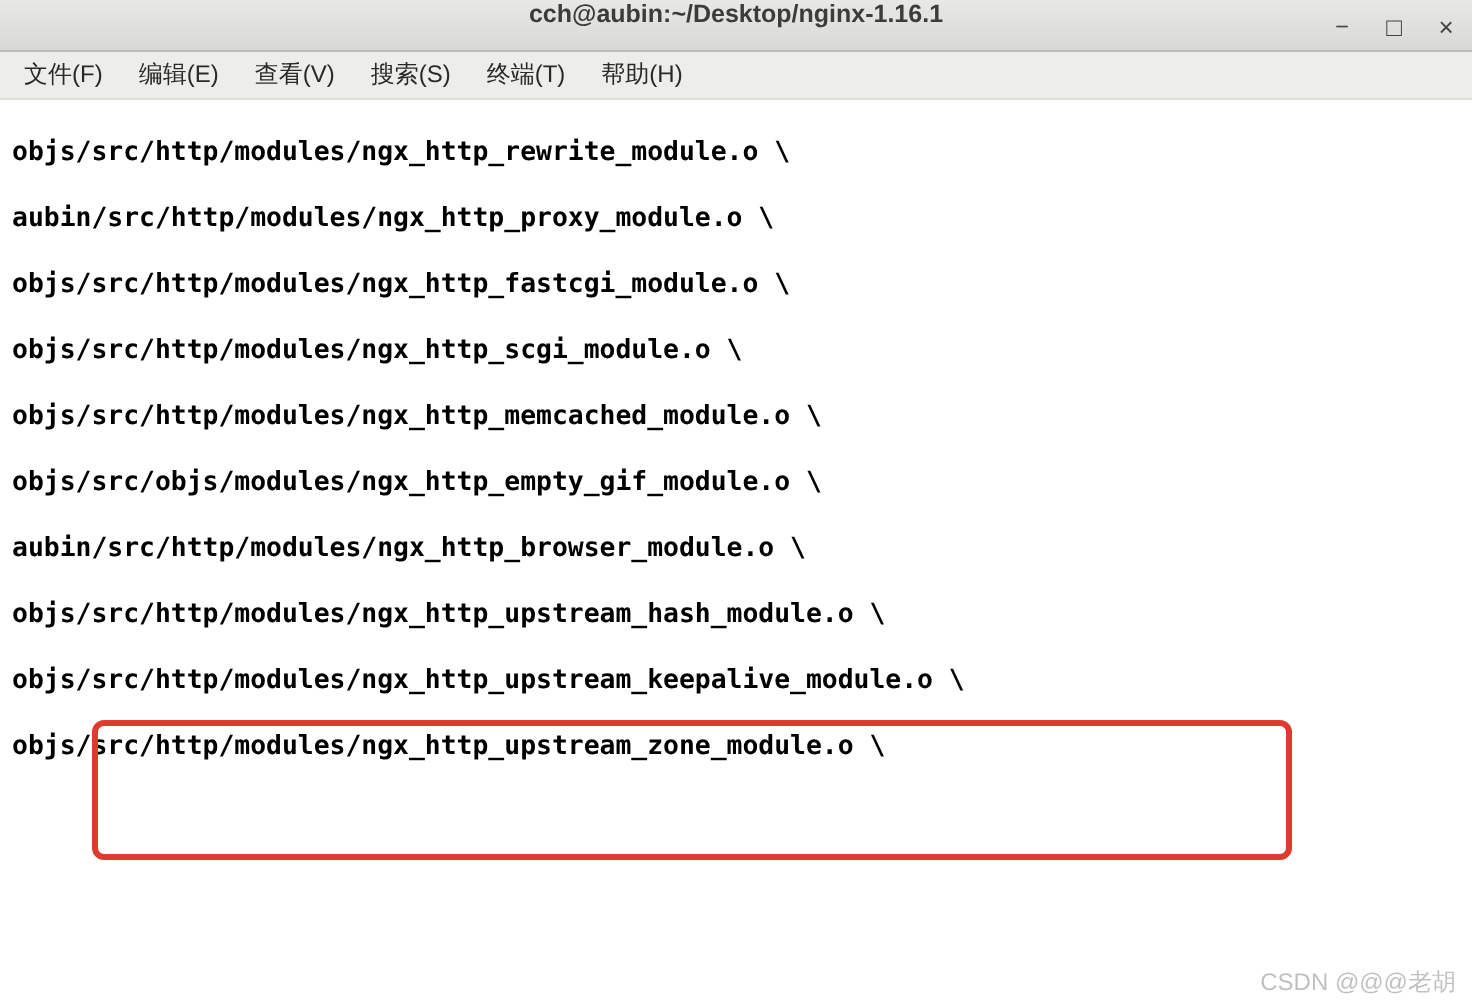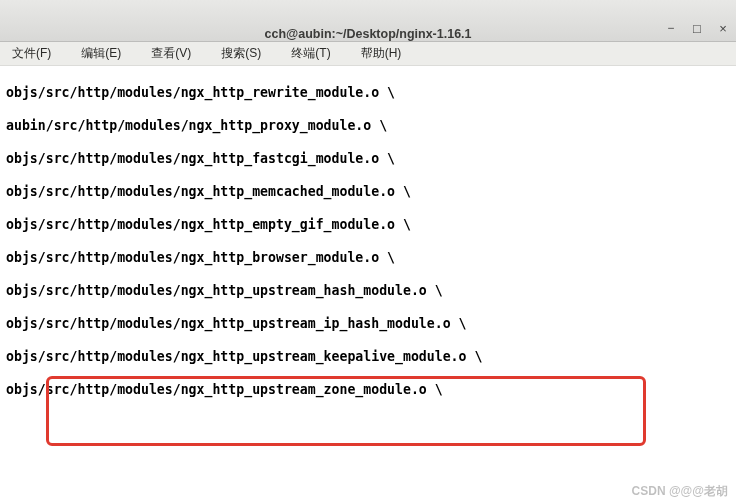--- a/index.html
+++ b/index.html
@@ -1,32 +1,32 @@
 <!DOCTYPE html>
 <html><head>
 <meta charset="utf-8">
 <style>
   * { margin: 0; padding: 0; box-sizing: border-box; }
   body { font-family: sans-serif; background: #fff; width: 736px; height: 504px; overflow: hidden; position: relative; }
 
-  .titlebar { background: linear-gradient(#e8e8e6,#d8d8d6); height: 42px; display: flex; align-items: flex-end; border-bottom: 1px solid #bdbdbb; position: relative; }
+  .titlebar { background: linear-gradient(#e8e8e6,#d8d8d6); height: 26px; display: flex; align-items: flex-start; border-bottom: 1px solid #bdbdbb; position: relative; }
   .title { font-size: 12.5px; font-weight: 700; color: #3c3c3a; position: absolute; left: 0; right: 0; text-align: center; }
   .winbtn { width: 26px; height: 26px; display: flex; align-items: center; justify-content: center; font-size: 13px; color: #444; cursor: pointer; }
   .winbtns { margin-left: auto; display: flex; }
 
-  .menubar { background: #ededea; height: 24px; display: flex; align-items: center; padding: 0 6px; gap: 18px; font-size: 12px; color: #2a2a28; border-bottom: 1px solid #dcdcd9; }
+  .menubar { background: #ededea; height: 24px; display: flex; align-items: center; padding: 0 6px; gap: 6px; font-size: 12px; color: #2a2a28; border-bottom: 1px solid #dcdcd9; }
   .menuitem { padding: 2px 6px; cursor: pointer; }
 
   .term { padding: 2px 6px; font-family: "DejaVu Sans Mono","Noto Sans Mono",monospace; font-size: 13.2px; line-height: 16.5px; white-space: pre; color: #000; position: relative; }
 
   .ln { display: block; font-weight: bold; }
 
   .redbox { position: absolute; border: 3px solid #e03a2f; border-radius: 6px; left: 46px; top: 310px; width: 600px; height: 70px; pointer-events: none; }
 
-  .watermark { position: absolute; right: 8px; bottom: 4px; font-size: 12px; color: rgba(0,0,0,.25); font-family: sans-serif; pointer-events: none; font-weight: bold; }
+  .watermark { position: absolute; right: 8px; bottom: 4px; font-size: 12px; color: rgba(0,0,0,.25); font-family: sans-serif; pointer-events: none; }
 </style>
 </head>
 <body>
 
 <div class="titlebar">
   <div class="title">cch@aubin:~/Desktop/nginx-1.16.1</div>
   <div class="winbtns">
     <div class="winbtn">－</div>
     <div class="winbtn">□</div>
     <div class="winbtn">×</div>
@@ -39,25 +39,25 @@
   <span class="menuitem">查看(V)</span>
   <span class="menuitem">搜索(S)</span>
   <span class="menuitem">终端(T)</span>
   <span class="menuitem">帮助(H)</span>
 </div>
 
 <div class="term">
 <span class="ln">objs/src/http/modules/ngx_http_rewrite_module.o \</span>
 <span class="ln">aubin/src/http/modules/ngx_http_proxy_module.o \</span>
 <span class="ln">objs/src/http/modules/ngx_http_fastcgi_module.o \</span>
+<span class="ln">objs/src/http/modules/ngx_http_scgi_module.o \</span>
 <span class="ln">objs/src/http/modules/ngx_http_memcached_module.o \</span>
-<span class="ln">objs/src/http/modules/ngx_http_empty_gif_module.o \</span>
-<span class="ln">objs/src/http/modules/ngx_http_browser_module.o \</span>
+<span class="ln">objs/src/objs/modules/ngx_http_empty_gif_module.o \</span>
+<span class="ln">aubin/src/http/modules/ngx_http_browser_module.o \</span>
 <span class="ln">objs/src/http/modules/ngx_http_upstream_hash_module.o \</span>
-<span class="ln">objs/src/http/modules/ngx_http_upstream_ip_hash_module.o \</span>
 <span class="ln">objs/src/http/modules/ngx_http_upstream_keepalive_module.o \</span>
 <span class="ln">objs/src/http/modules/ngx_http_upstream_zone_module.o \</span>
 
 
 
 
 
 
 
 

